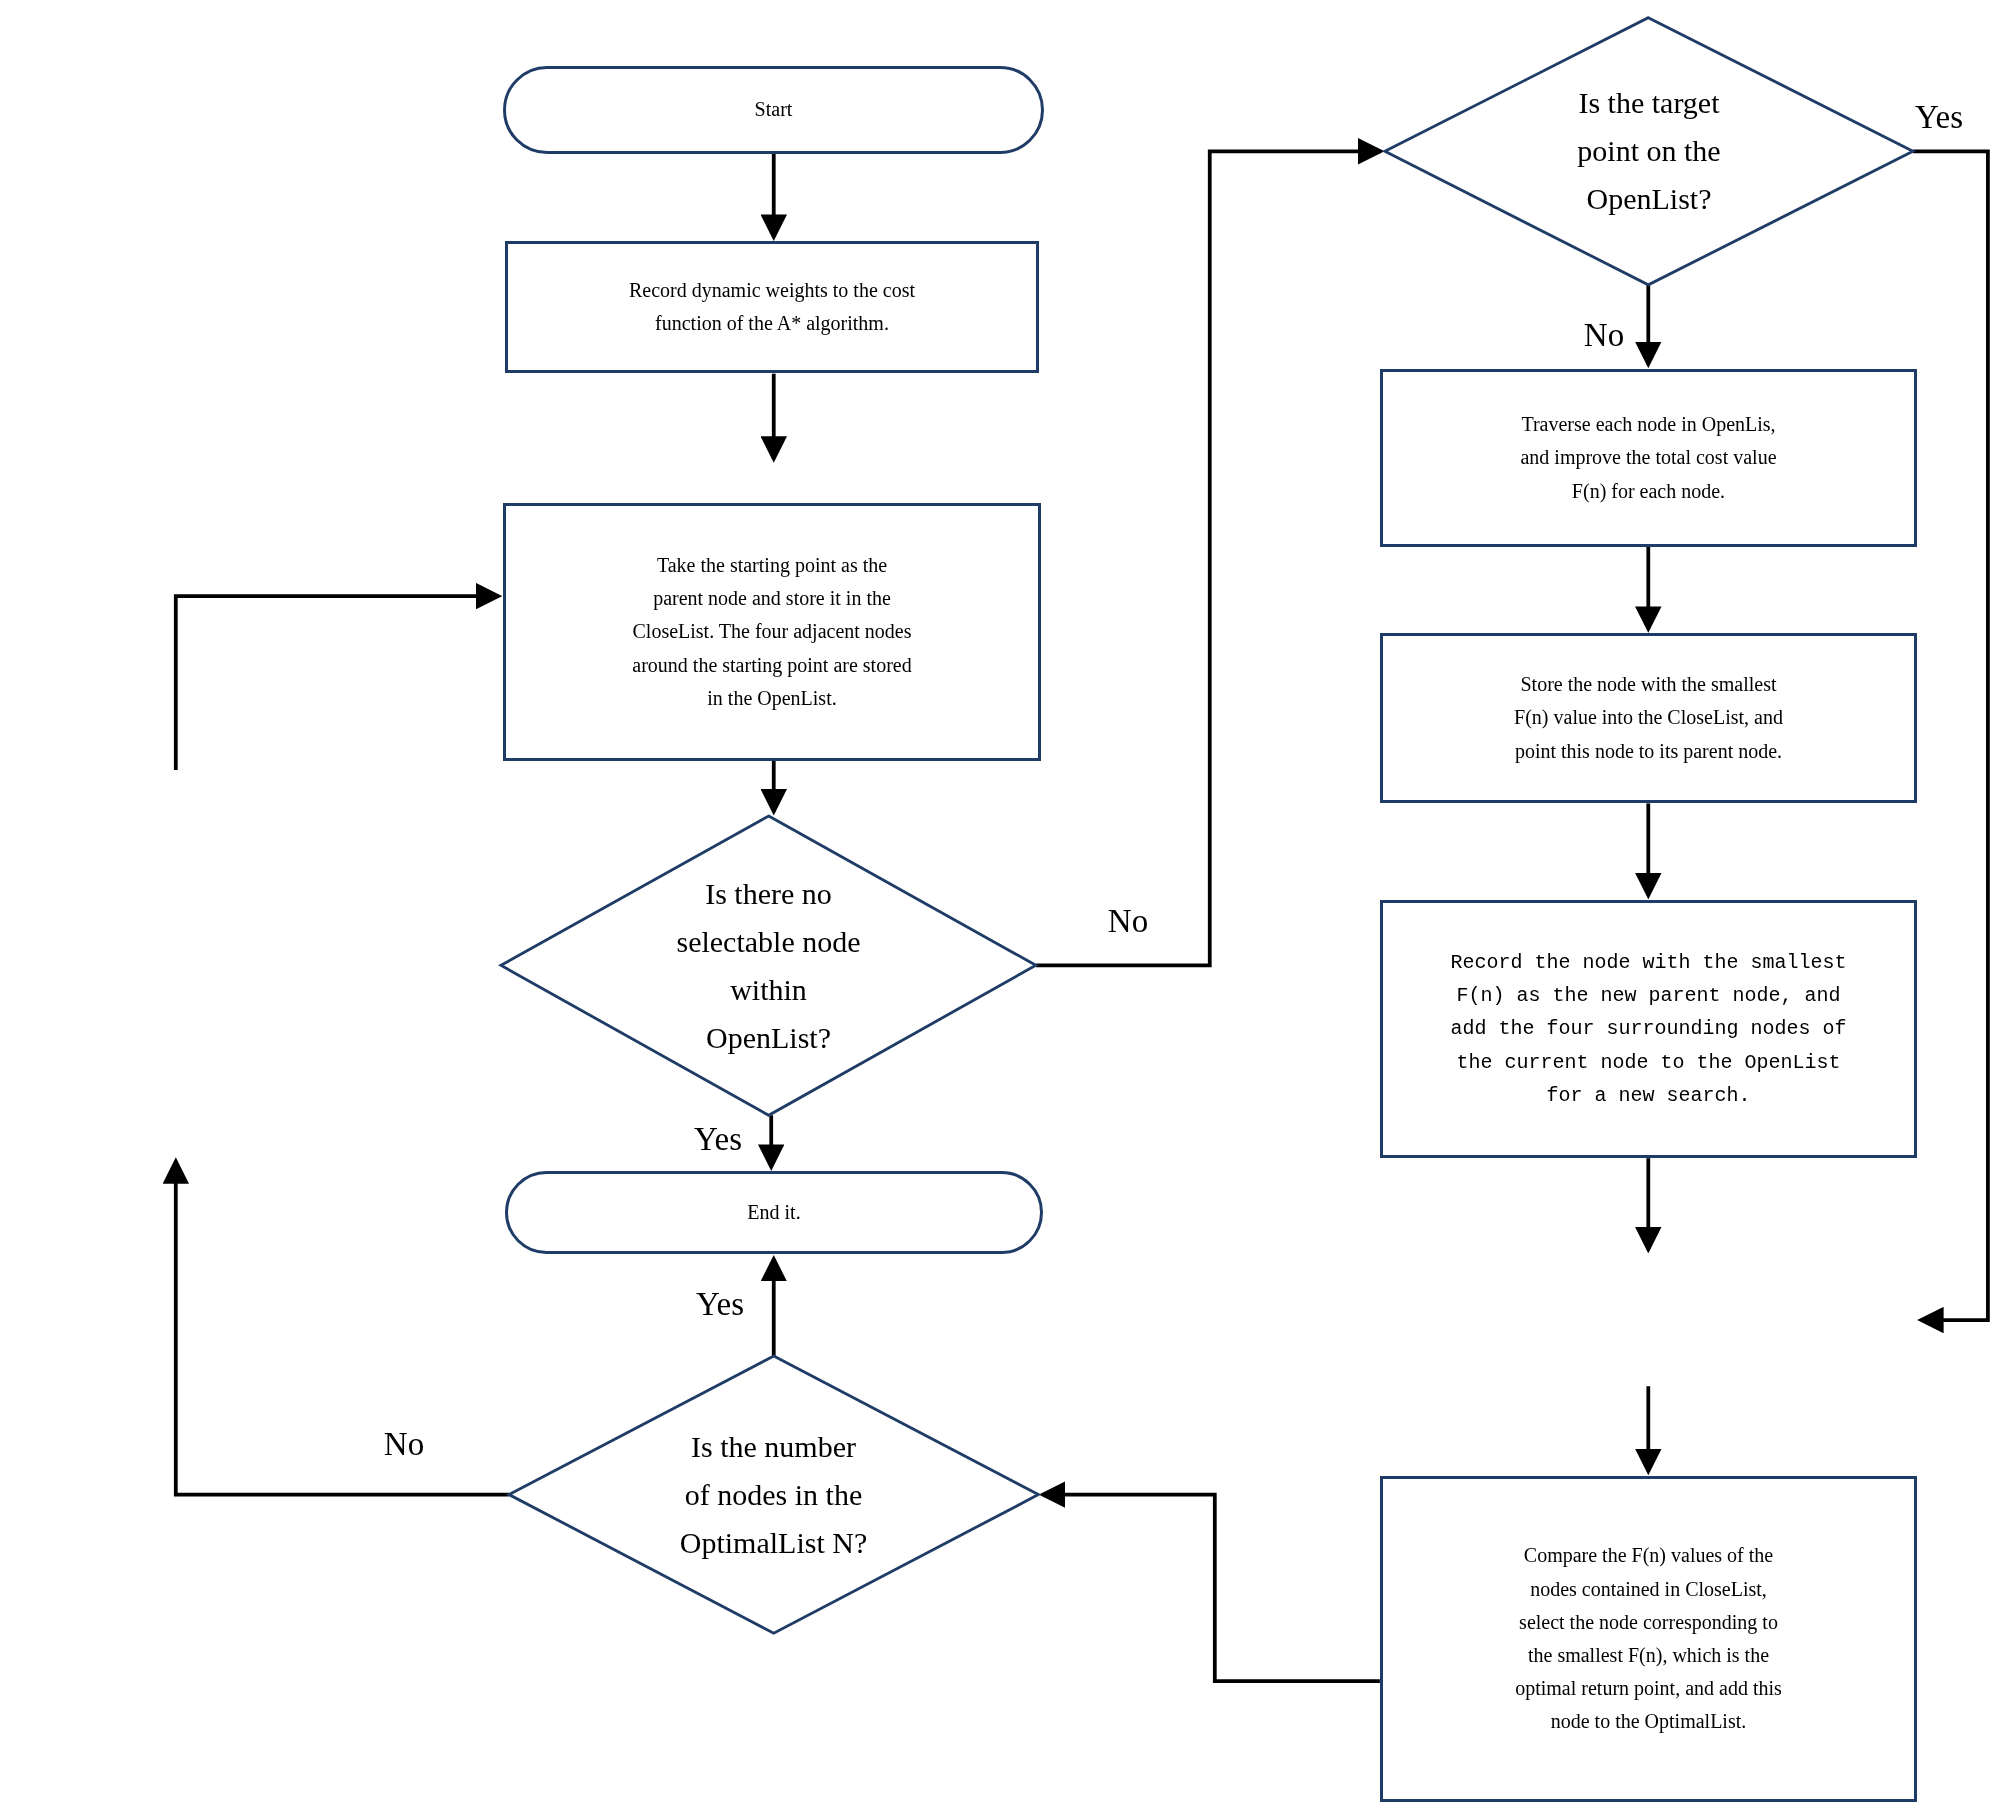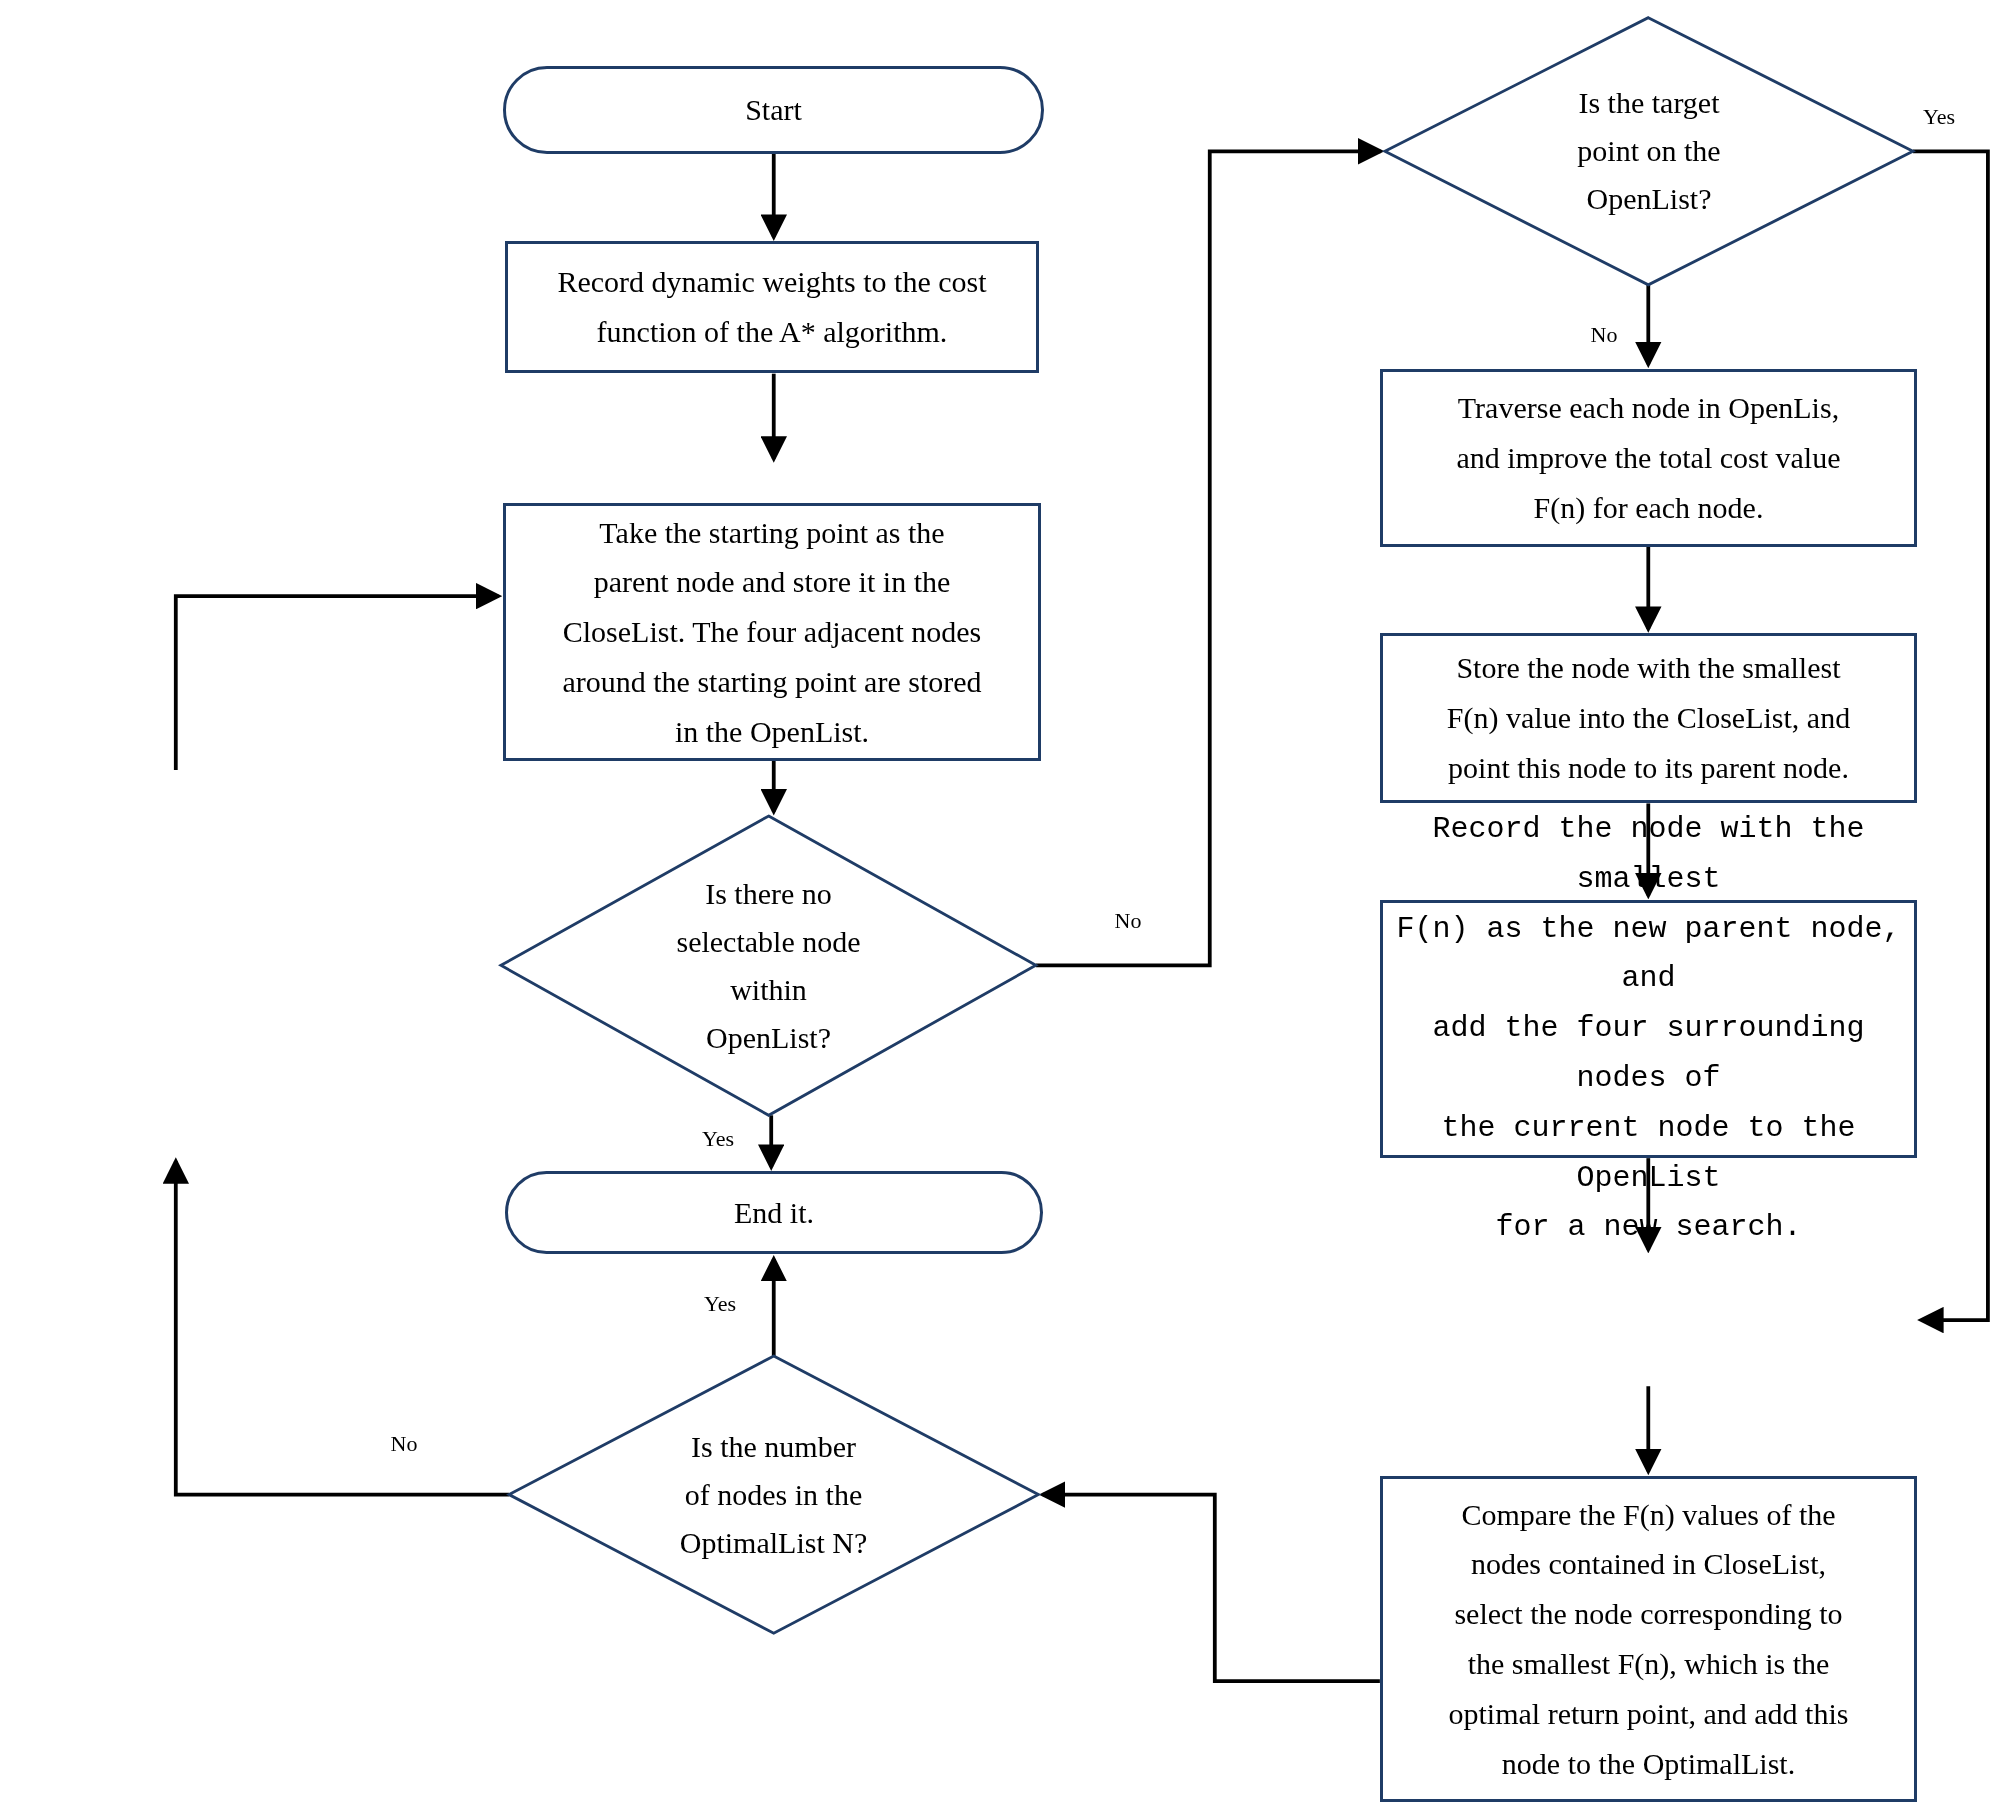--- a/index.html
+++ b/index.html
@@ -3,35 +3,35 @@
 <meta charset="utf-8">
 <style>
   :root { --shape:#1f3c66; --line:#000000; --ink:#000000; --bg:#ffffff; }
   html,body { margin:0; padding:0; background:var(--bg); }
   .canvas { position:relative; width:2015px; height:1816px; background:var(--bg); overflow:hidden; }
   .layer { position:absolute; left:0; top:0; z-index:1; }
   .node {
     position:absolute; box-sizing:border-box; z-index:2;
     display:flex; align-items:center; justify-content:center;
     text-align:center; white-space:pre-line;
-    font-family:"Liberation Serif", serif; font-size:30px; line-height:1.66;
+    font-family:"Liberation Serif", serif; font-size:20px; line-height:1.66;
     color:var(--ink); background:#fff; border:3.8px solid var(--shape);
     padding:0 11.3px;
   }
   .oval { border-radius:629px; border-width:3.2px; }
   .dlabel {
     position:absolute; box-sizing:border-box; z-index:2;
     display:flex; align-items:center; justify-content:center;
     text-align:center; white-space:pre-line;
     font-family:"Liberation Serif", serif; font-size:30px; line-height:1.6;
     color:var(--ink); background:transparent;
   }
   .elabel {
     position:absolute; z-index:3; transform:translate(-50%,-50%);
-    font-family:"Liberation Serif", serif; font-size:22px; color:var(--ink);
+    font-family:"Liberation Serif", serif; font-size:33px; color:var(--ink);
     background:transparent;
   }
   .diamond { fill:#ffffff; stroke:var(--shape); stroke-width:4.5px; }
   .edge { fill:none; stroke:var(--line); stroke-width:6px; }
   #arrowhead-path { fill:var(--line); }
 </style>
 </head>
 <body>
 
 <div class="canvas">

